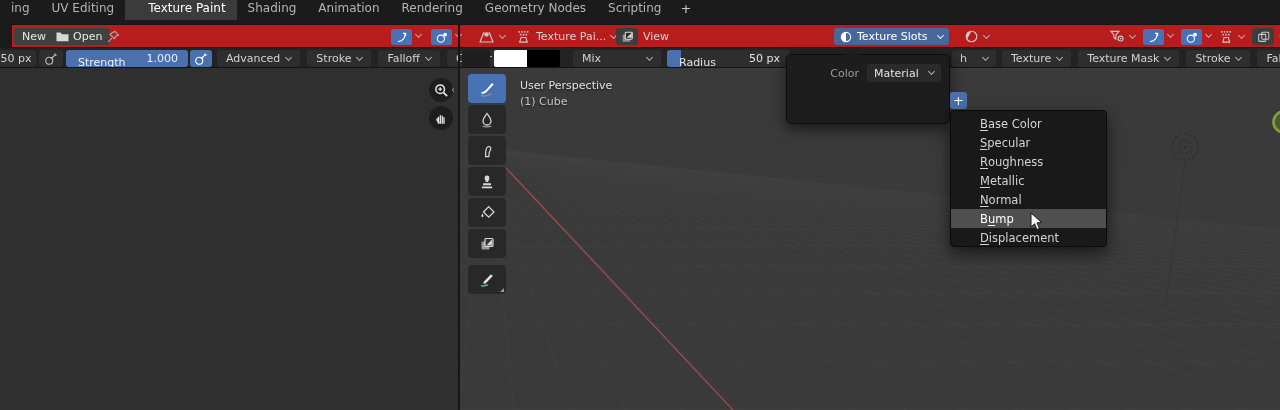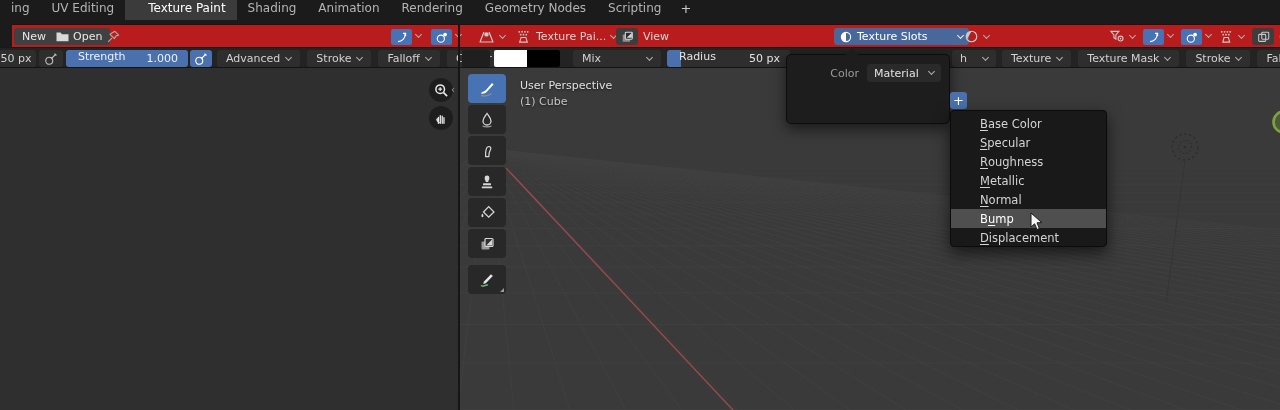--- a/index.html
+++ b/index.html
@@ -18,30 +18,30 @@
   
   .header-row { position:absolute; left:12px; top:24px; width:1280px; height:23px; background:#b91c1c; border-top:1px solid #161616; }
   .hbtn { position:absolute; top:3px; height:17px; display:flex; align-items:center; gap:4px; padding:0 8px; background:#404040; border-radius:3px; color:#e8e8e8; }
   .icon-only { background:transparent; padding:0 2px; }
   .chev { width:5px; height:5px; border-right:1.4px solid #b0b0b0; border-bottom:1.4px solid #b0b0b0; transform:rotate(45deg); display:inline-block; margin-top:-3px; }
   .chev.white { border-color:#e9eef5; }
   .blue-ic { position:absolute; top:4px; width:21px; height:16px; background:#4772b3; border-radius:2px; display:flex; align-items:center; justify-content:center; }
   .chev-slot { position:absolute; top:10px; }
   .menu-text { position:absolute; top:5px; color:#d6d6d6; }
   .dd-plain { position:absolute; top:4px; display:flex; align-items:center; gap:5px; color:#d6d6d6; }
-  .tslots { position:absolute; left:822px; top:3px; width:135px; height:17px; background:#48689b; border-radius:3px; display:flex; align-items:center; padding:0 6px; gap:5px; color:#fff; }
+  .tslots { position:absolute; left:822px; top:3px; width:115px; height:17px; background:#48689b; border-radius:3px; display:flex; align-items:center; padding:0 6px; gap:5px; color:#fff; }
   .tslots .lbl { flex:1; }
   
   .tool-row { position:absolute; left:0; top:47px; width:1280px; height:21px; background:#232323; border-top:1px solid #191919; border-bottom:1px solid #141414; }
   .tbtn { position:absolute; top:2px; height:17px; background:#2e2e2e; border-radius:3px; display:flex; align-items:center; justify-content:center; gap:6px; padding:0 9px; color:#d2d2d2; white-space:nowrap; }
   .ts-group { position:absolute; top:2px; display:flex; gap:7px; }
   .ts-group .tbtn { position:static; }
   .slider { position:absolute; top:2px; height:17px; border-radius:3px; background:#2e2e2e; overflow:hidden; color:#eef2f7; }
   .slider .fill { position:absolute; left:0; top:0; bottom:0; background:#4a71ad; }
-  .slider .lbl { position:absolute; left:12px; top:0; }
+  .slider .lbl { position:absolute; left:12px; top:6px; }
   .slider .val { position:absolute; right:10px; top:2px; }
   .swatch { position:absolute; top:2px; width:33px; height:17px; }
   
   .image-editor { position:absolute; left:0; top:68px; width:458px; height:342px; background:#2f2f2f; }
   .vsep { position:absolute; left:458px; top:24px; width:2px; height:386px; background:#161616; }
   .viewport { position:absolute; left:460px; top:68px; width:820px; height:342px; background:#3a3a3a; overflow:hidden; }
   .navball { position:absolute; width:24px; height:24px; border-radius:50%; background:rgba(24,24,24,.75); display:flex; align-items:center; justify-content:center; }
   .collapse-chev { position:absolute; left:451px; top:84px; color:#9a9a9a; font-size:10px; }
   
   .vtool { position:absolute; left:8px; width:38px; height:29px; background:rgba(39,39,39,.95); border-radius:4px; display:flex; align-items:center; justify-content:center; }

